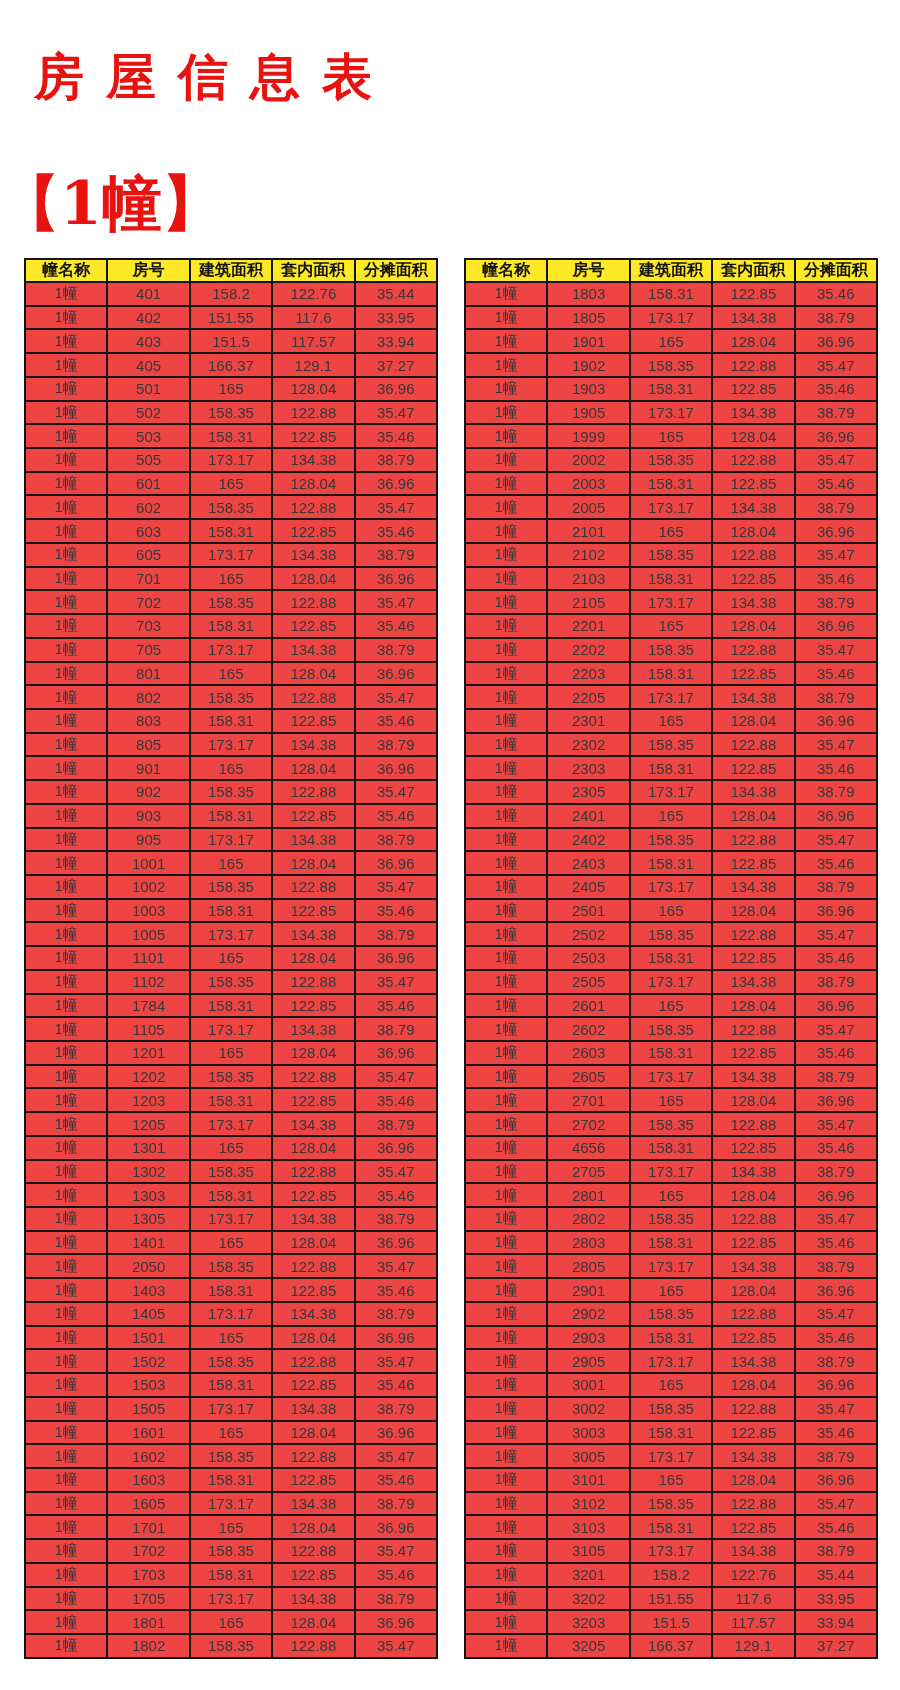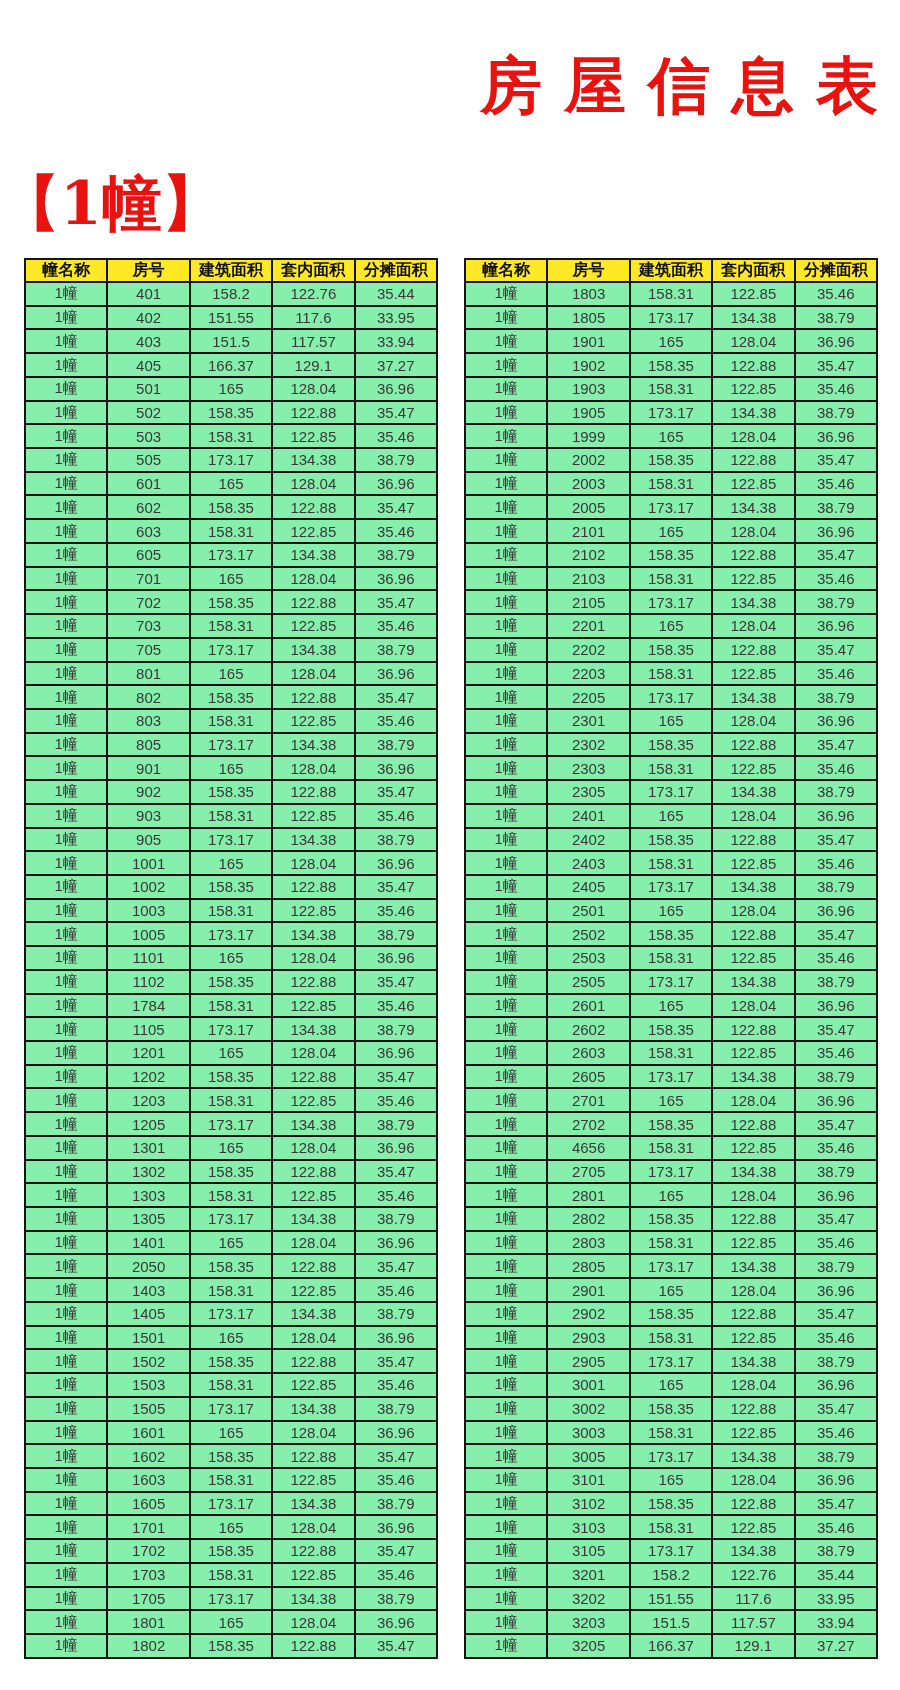--- a/index.html
+++ b/index.html
@@ -9,26 +9,26 @@
     width: 900px;
     height: 1690px;
     font-family: "Liberation Sans", "DejaVu Sans", sans-serif;
     overflow: hidden;
   }
   .title {
     position: absolute;
     top: 44px;
     left: 0;
     width: 900px;
-    text-align: right;
-    font-size: 62px;
+    text-align: left;
+    font-size: 50px;
     font-weight: bold;
     color: #e8120f;
     letter-spacing: 22px;
-    padding-left: 20px; 
+    padding-left: 34px; 
     font-family: "Liberation Sans", "DejaVu Sans", sans-serif;
     white-space: nowrap;
   }
   .subtitle {
     position: absolute;
     top: 164px;
     left: 0;
     width: 900px;
     text-align: left;
     font-size: 60px;
@@ -37,21 +37,21 @@
     font-family: "DejaVu Serif", "Liberation Serif", serif;
     white-space: nowrap;
   }
   table.htable {
     position: absolute;
     top: 258px;
     width: 414px;
     height: 1401px;
     border-collapse: collapse;
     table-layout: fixed;
-    background: #86efac;
+    background: #ef4444;
   }
   table.htable.left  { left: 24px; }
   table.htable.right { left: 464px; }
   .htable th, .htable td {
     border: 2px solid #141414;
     text-align: center;
     vertical-align: middle;
     white-space: nowrap;
     overflow: hidden;
     padding: 0;

